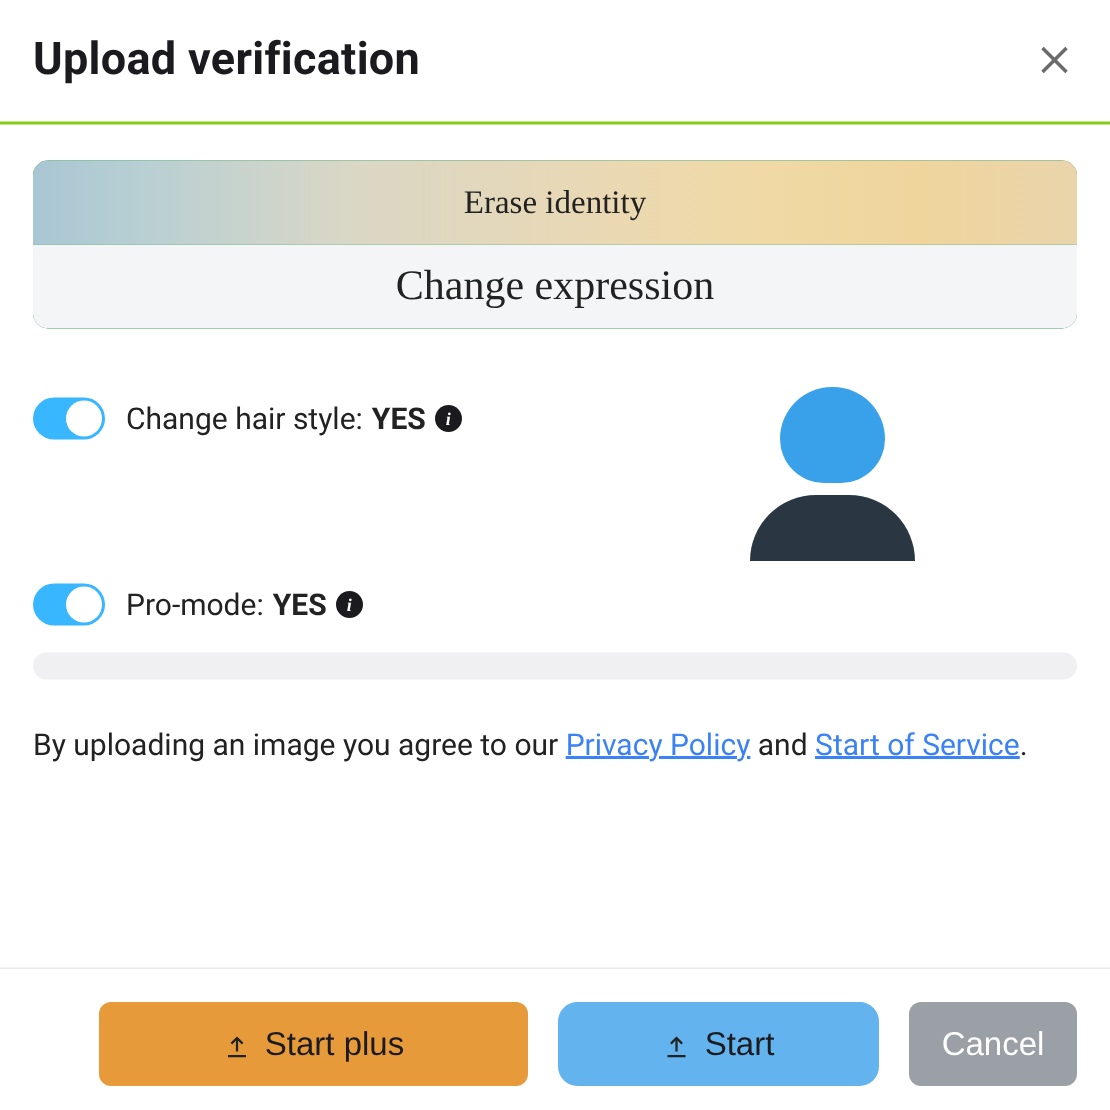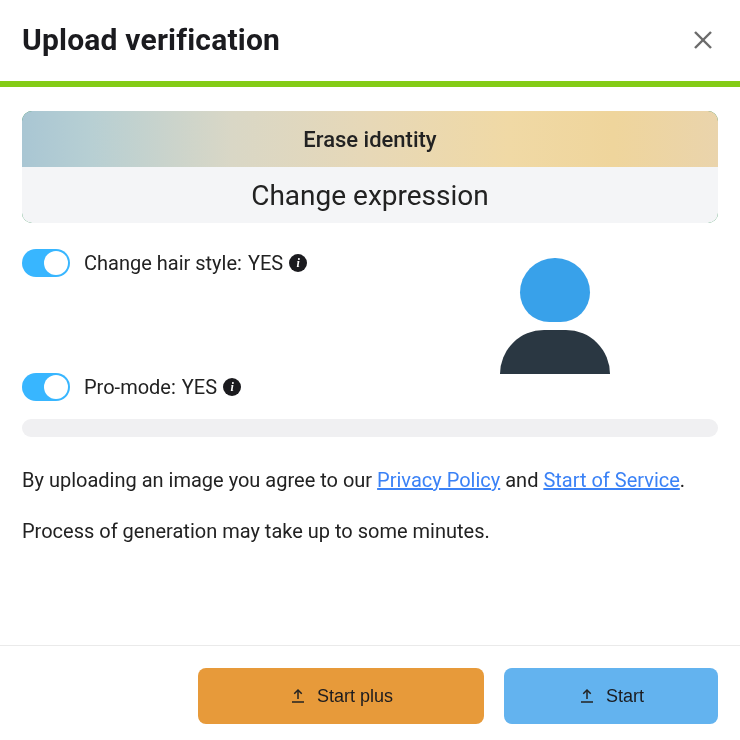--- a/index.html
+++ b/index.html
@@ -8,33 +8,34 @@
     width:740px; height:740px;
     font-family: -apple-system, BlinkMacSystemFont, "Segoe UI", Roboto, Helvetica, Arial, sans-serif;
     color:#1b1b1f;
     background:#fff;
   }
   .modal { width:740px; height:740px; position:relative; background:#fff; }
 
   .header {
     display:flex; align-items:center; justify-content:space-between;
     padding:22px 22px 24px 22px;
-    border-bottom:6px solid #84cc16;
+    border-bottom:2px solid #84cc16;
   }
   .title { font-size:30px; font-weight:700; letter-spacing:0.2px; }
   .close-btn { width:30px; height:30px; display:flex; align-items:center; justify-content:center; cursor:pointer; color:#5c5c5c; }
   .close-btn svg { width:24px; height:24px; stroke:#6b6b6b; stroke-width:2.4; }
 
   .body { padding:24px 22px 0 22px; }
 
   .segmented {
     width:100%;
     border-radius:10px;
     overflow:hidden;
     background:#15803d;
+    font-family:Liberation Serif, serif;
   }
   .seg-top {
     height:56px;
     display:flex; align-items:center; justify-content:center;
     font-size:22px; font-weight:500; color:#222;
     background: linear-gradient(90deg,
       #a9c6d3 0%,
       #b7cfd3 10%,
       #d9d7c6 30%,
       #e7d8b7 50%,
@@ -48,32 +49,32 @@
   }
   .seg-bottom {
     height:56px;
     display:flex; align-items:center; justify-content:center;
     font-size:28px; font-weight:400; color:#222;
     background:#f4f5f7;
   }
 
   .row {
     display:flex; align-items:center; gap:14px;
-    margin-top:26px;
+    margin-top:46px;
   }
   .toggle {
     position:relative; width:48px; height:28px; border-radius:16px;
     background:#38b6ff; cursor:pointer;
   }
   .toggle .knob {
     position:absolute; top:2px; right:2px;
     width:24px; height:24px; border-radius:50%; background:#fff;
   }
   .row-label { font-size:20px; color:#222; display:flex; align-items:center; gap:6px; }
-  .row-label .val { font-weight:400; }
+  .row-label .val { font-weight:700; }
   .info-icon {
     width:18px; height:18px; border-radius:50%; background:#1b1b1f; color:#fff;
     display:inline-flex; align-items:center; justify-content:center;
     font-size:12px; font-weight:700; font-style:italic; font-family:Georgia,serif;
     line-height:1;
   }
 
   .avatar-area {
     position:absolute; left:500px; top:258px; width:110px; height:120px;
     display:flex; flex-direction:column; align-items:center; gap:8px;
@@ -103,26 +104,26 @@
 
   .footer {
     position:absolute; left:0; right:0; bottom:0;
     border-top:1px solid #eaeaea;
     padding:22px 22px 16px 22px;
     display:flex; gap:20px; justify-content:flex-end;
   }
   .btn {
     height:56px; border-radius:8px; border:none;
     display:inline-flex; align-items:center; justify-content:center; gap:10px;
-    font-size:18px; font-weight:500; cursor:pointer;
+    font-size:22px; font-weight:500; cursor:pointer;
   }
   .btn .upicon { width:18px; height:18px; }
   .btn .upicon svg { width:18px; height:18px; stroke:#222; stroke-width:2; fill:none; }
   .btn-plus  { background:#e79a3a; color:#1b1b1f; flex:0 0 286px; }
-  .btn-start { background:#63b3ef; color:#1b1b1f; flex:0 0 214px; }
+  .btn-start { background:#63b3ef; color:#1b1b1f; flex:0 0 214px;border-radius:13px; }
   .btn-cancel{ background:#9aa0a6; color:#fff; flex:0 0 112px; }
 
   .row2 { margin-top:96px; }
 </style>
 </head>
 <body>
 
 <div class="modal">
 
   <div class="header">
@@ -171,21 +172,20 @@
 
     <div class="hr-bar"></div>
 
     <div class="legal">
       <span>By uploading an image you agree to our </span>
       <a>Privacy Policy</a>
       <span> and </span>
       <a>Start of Service</a><span>.</span>
     </div>
 
-    <div class="note">Process of generation may take up to some minutes.</div>
 
   </div>
 
   <div class="footer">
     <button class="btn btn-plus">
       <span class="upicon">
         <svg viewBox="0 0 24 24">
             <path d="M12 16V4"></path>
             <path d="M7 9l5-5 5 5"></path>
             <path d="M4 20h16"></path>
@@ -196,15 +196,18 @@
     <button class="btn btn-start">
       <span class="upicon">
         <svg viewBox="0 0 24 24">
             <path d="M12 16V4"></path>
             <path d="M7 9l5-5 5 5"></path>
             <path d="M4 20h16"></path>
           </svg>
       </span>
       <span>Start</span>
     </button>
+    <button class="btn btn-cancel">
+      <span>Cancel</span>
+    </button>
   </div>
 
 </div>
 
 </body></html>

